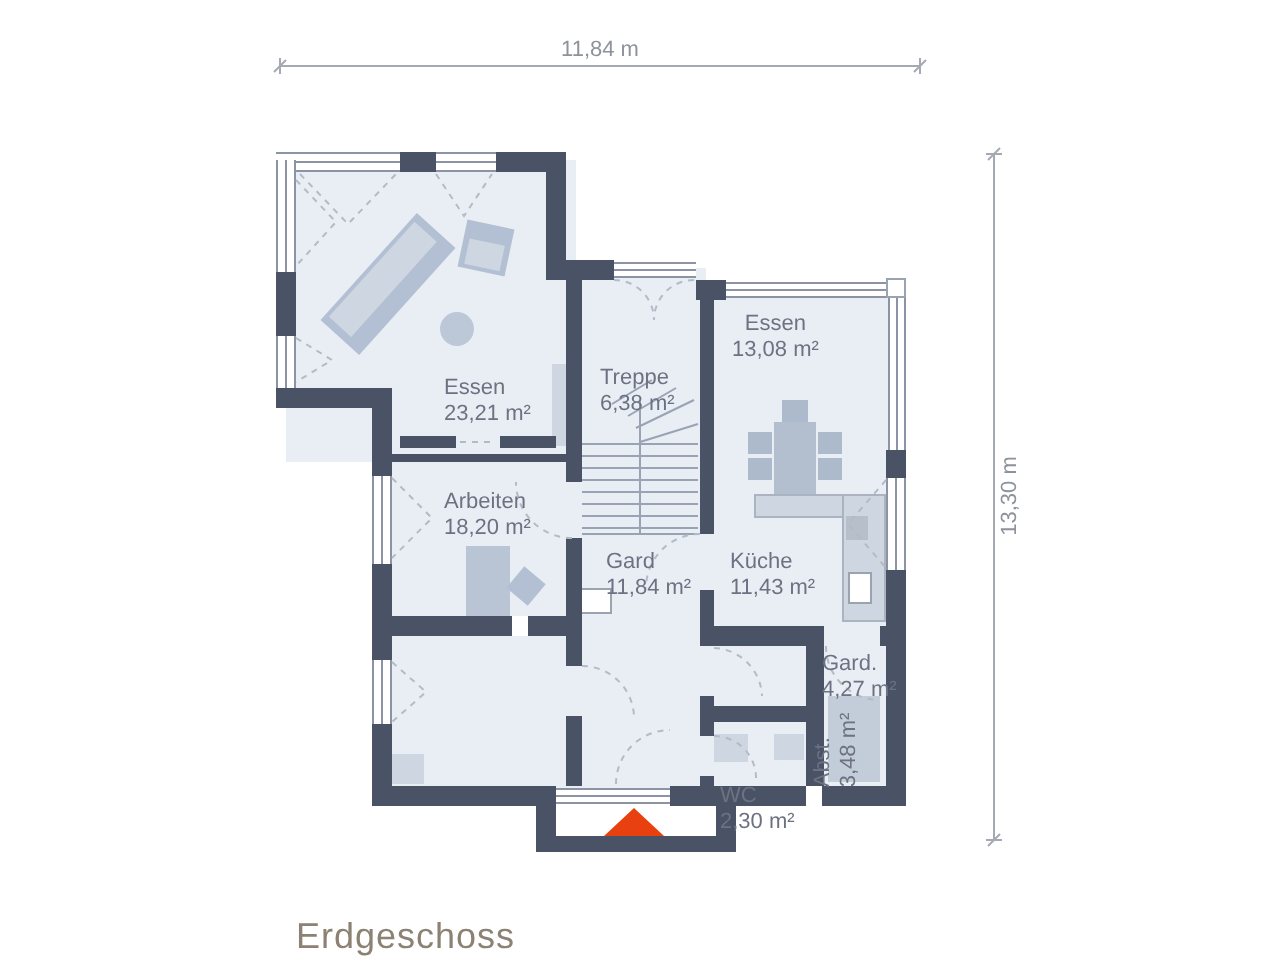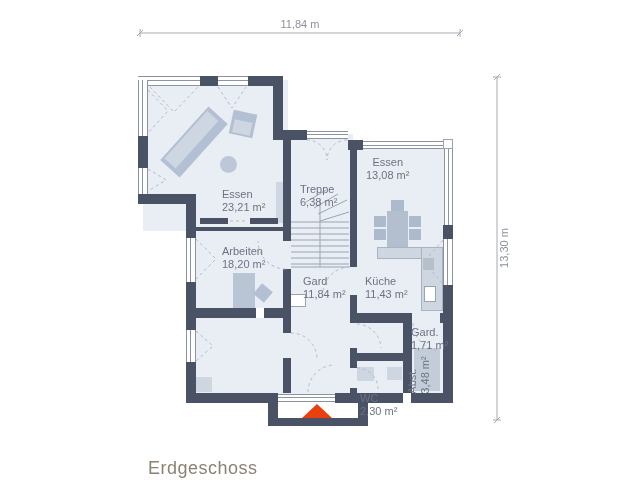--- a/index.html
+++ b/index.html
@@ -199,21 +199,21 @@
   <div class="room-label" style="left:303px;top:275px;">
     <span class="nm">Gard</span>
     <span class="ar">11,84 m²</span>
   </div>
   <div class="room-label" style="left:365px;top:275px;">
     <span class="nm">Küche</span>
     <span class="ar">11,43 m²</span>
   </div>
   <div class="room-label" style="left:365px;top:326px;margin-left:46px;">
     <span class="nm">Gard.</span>
-    <span class="ar">1,71 m²</span>
+    <span class="ar">4,27 m²</span>
   </div>
   <div class="room-label" style="left:360px;top:364px;margin-top:28px;">
     <span class="nm">WC</span>
     <span class="ar">2,30 m²</span>
   </div>
   <div class="room-label" id="abst-label" style="left:400px;top:362px;">
     <span class="nm">Abst.</span>
     <span class="ar">3,48 m²</span>
   </div>
 

